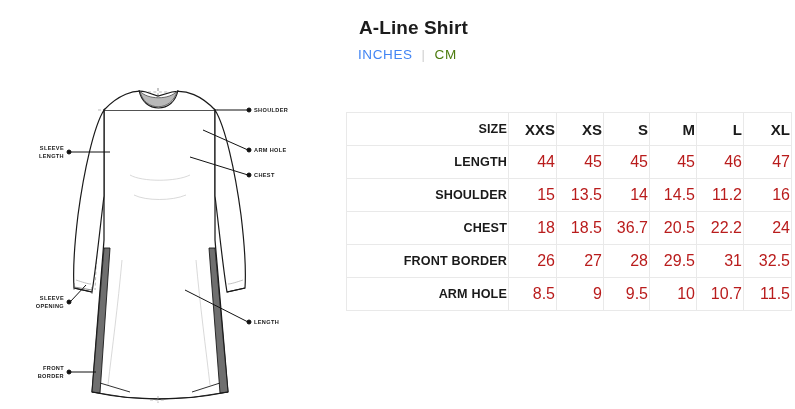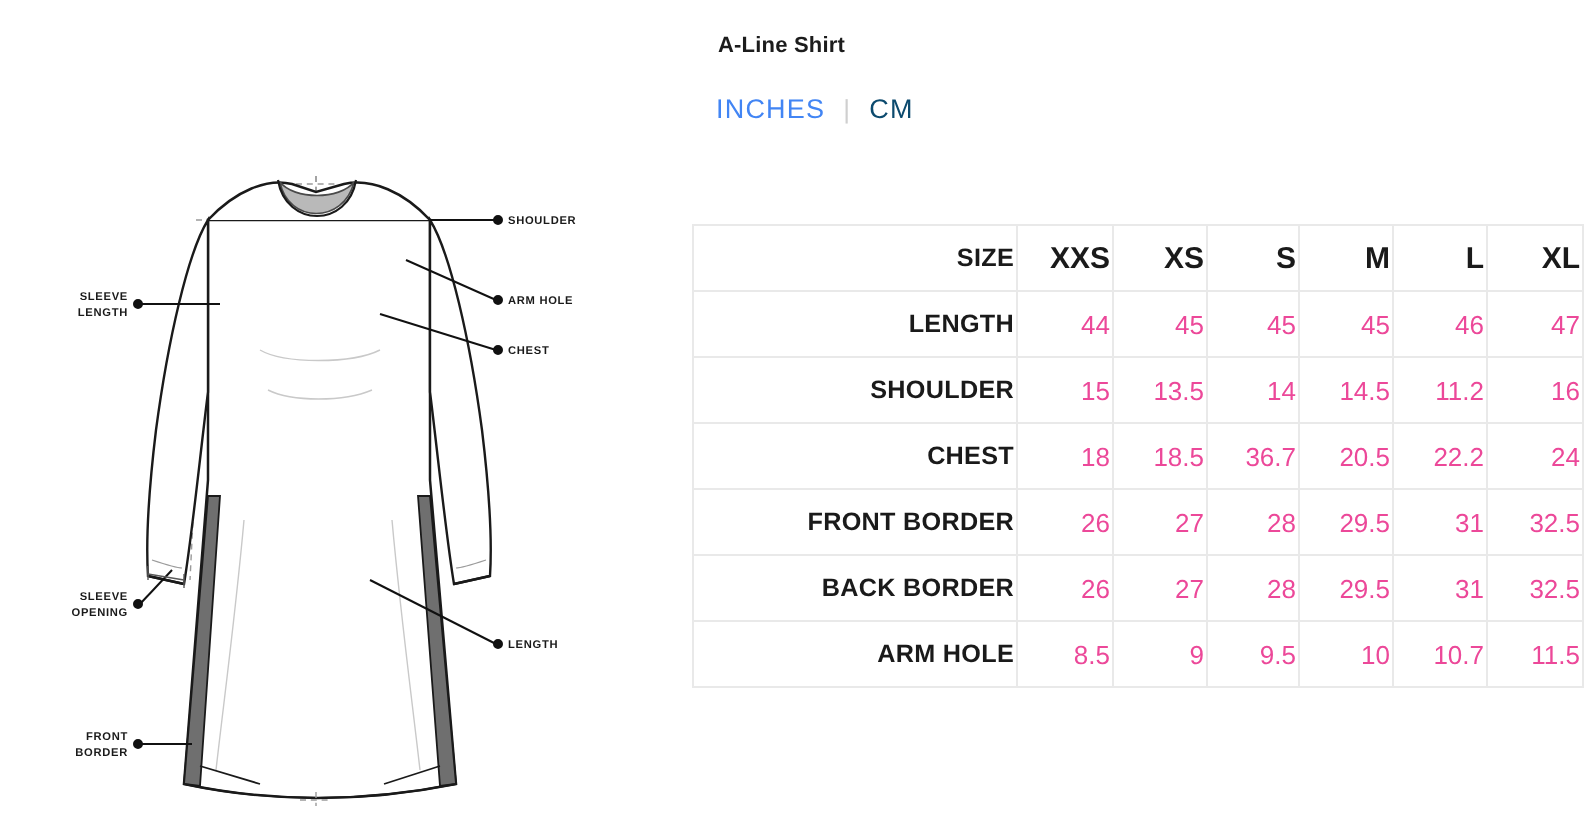--- a/index.html
+++ b/index.html
@@ -38,21 +38,21 @@
     position: absolute;
     left: 346px;
     top: 0;
     width: 449px;
     height: 409px;
   }
   #product-title {
     position: absolute;
     left: 13px;
     top: 17px;
-    font-size: 11px;
+    font-size: 19px;
     font-weight: bold;
     color: #1c1c1c;
     letter-spacing: 0.1px;
     white-space: nowrap;
   }
   #unit-toggle {
     position: absolute;
     left: 12px;
     top: 47px;
     display: flex;
@@ -63,21 +63,21 @@
   }
   #unit-inches {
     color: #4285f4;
     cursor: pointer;
   }
   #unit-divider {
     color: #cfcfcf;
     font-size: 13px;
   }
   #unit-cm {
-    color: #0c4a6e;
+    color: #4d7c0f;
     cursor: pointer;
   }
 
   
   #size-table-wrap {
     position: absolute;
     left: 0px;
     top: 112px;
     width: 442px;
   }
@@ -99,23 +99,23 @@
     width: 159px;
     font-size: 12.6px;
     font-weight: bold;
     letter-spacing: 0.15px;
   }
   table.size-table th.sizecol {
     font-size: 15px;
     font-weight: bold;
   }
   table.size-table td.valuecell {
-    font-size: 13px;
+    font-size: 16px;
     font-weight: normal;
-    color: #ec4899;
+    color: #b91c1c;
   }
   col.c-xxs { width: 48px; }
   col.c-xs  { width: 47px; }
   col.c-s   { width: 46px; }
   col.c-m   { width: 47px; }
   col.c-l   { width: 47px; }
   col.c-xl  { width: 48px; }
 </style>
 </head>
 <body>
@@ -297,29 +297,20 @@
         <tr>
           <td class="rowhead">FRONT BORDER</td>
           <td class="valuecell">26</td>
           <td class="valuecell">27</td>
           <td class="valuecell">28</td>
           <td class="valuecell">29.5</td>
           <td class="valuecell">31</td>
           <td class="valuecell">32.5</td>
         </tr>
         <tr>
-          <td class="rowhead">BACK BORDER</td>
-          <td class="valuecell">26</td>
-          <td class="valuecell">27</td>
-          <td class="valuecell">28</td>
-          <td class="valuecell">29.5</td>
-          <td class="valuecell">31</td>
-          <td class="valuecell">32.5</td>
-        </tr>
-        <tr>
           <td class="rowhead">ARM HOLE</td>
           <td class="valuecell">8.5</td>
           <td class="valuecell">9</td>
           <td class="valuecell">9.5</td>
           <td class="valuecell">10</td>
           <td class="valuecell">10.7</td>
           <td class="valuecell">11.5</td>
         </tr>
       </tbody>
     </table>

